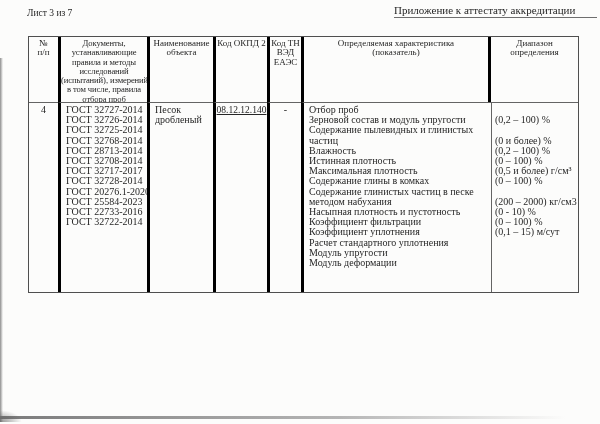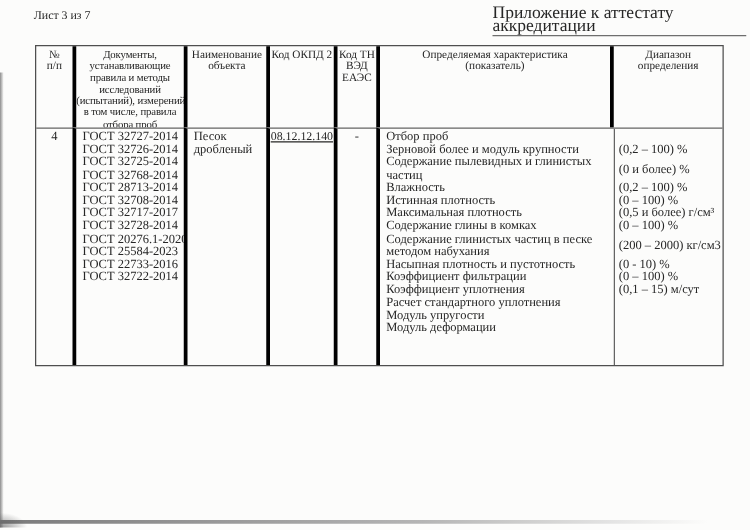--- a/index.html
+++ b/index.html
@@ -12,21 +12,21 @@
   
   .edge-left{position:absolute;left:0;top:58px;bottom:2px;width:3px;
     background:linear-gradient(to right,#8d8d8d,rgba(170,170,170,0));}
   .edge-bottom{position:absolute;left:0;top:416px;width:566px;height:3px;
     background:linear-gradient(to right,#7a7a7a,#b5b5b5 60%,rgba(200,200,200,0));}
   .edge-corner{position:absolute;left:0;top:410px;width:22px;height:12px;
     background:radial-gradient(ellipse at left bottom,rgba(90,90,90,.65),rgba(90,90,90,0) 70%);}
 
   .sheet-label{position:absolute;left:27px;top:8px;font-size:9.5px;}
   .annex{position:absolute;left:394px;top:5px;width:203px;
-    font-size:14px;line-height:11px;border-bottom:1px solid #6e6e6e;padding-bottom:1px;}
+    font-size:11px;line-height:11px;border-bottom:1px solid #6e6e6e;padding-bottom:1px;}
 
   .tbl{position:absolute;left:28px;top:36px;width:549px;height:255px;
     display:grid;grid-template-columns:29px 89px 66px 54px 34px 187px 90px;
     grid-template-rows:65px 190px;border:1px solid #4f4f4f;box-sizing:content-box;}
   .cell{box-sizing:border-box;overflow:hidden;}
   .bl{border-left:3px solid #000000;}
   .bt{border-top:1px solid #646464;}
 
   .hcell{font-size:9px;line-height:9.3px;text-align:center;padding-top:2px;white-space:pre;}
   .hcell.docs{font-size:8.6px;letter-spacing:-0.1px;line-height:9.3px;}
@@ -34,21 +34,21 @@
   .dcell{font-size:10px;line-height:10.2px;padding-top:2px;}
   .num-cell{text-align:center;}
   .docs-cell{padding-left:5px;padding-right:3px;}
   .doc-line{white-space:nowrap;}
   .obj-cell{padding-left:5px;padding-right:9px;}
   .code-cell{text-align:center;font-size:9.5px;white-space:nowrap;text-decoration:underline;}
   .tn-cell{text-align:center;}
 
   .char-cell{grid-column:6/8;position:relative;padding-top:2px;}
   .char-divider{position:absolute;left:187px;top:0;bottom:0;width:1px;background:#646464;}
-  .char-row{display:flex;align-items:center;}
+  .char-row{display:flex;align-items:flex-end;}
   .char-name{flex:none;width:187px;box-sizing:border-box;padding:0 16px 0 5px;}
   .char-range{flex:1;padding-left:4px;white-space:nowrap;overflow:hidden;}
 </style>
 </head>
 <body>
 
 <div class="page">
 
   <div class="edge-left"></div>
   <div class="edge-bottom"></div>
@@ -118,21 +118,21 @@
     <div class="cell dcell char-cell bl bt">
       <div class="char-divider"></div>
       <div>
 
           <div class="char-row">
             <div class="char-name">Отбор проб</div>
             <div class="char-range"></div>
           </div>
 
           <div class="char-row">
-            <div class="char-name">Зерновой более и модуль крупности</div>
+            <div class="char-name">Зерновой состав и модуль упругости</div>
             <div class="char-range">(0,2 – 100) %</div>
           </div>
 
           <div class="char-row">
             <div class="char-name">Содержание пылевидных и глинистых частиц</div>
             <div class="char-range">(0 и более) %</div>
           </div>
 
           <div class="char-row">
             <div class="char-name">Влажность</div>

